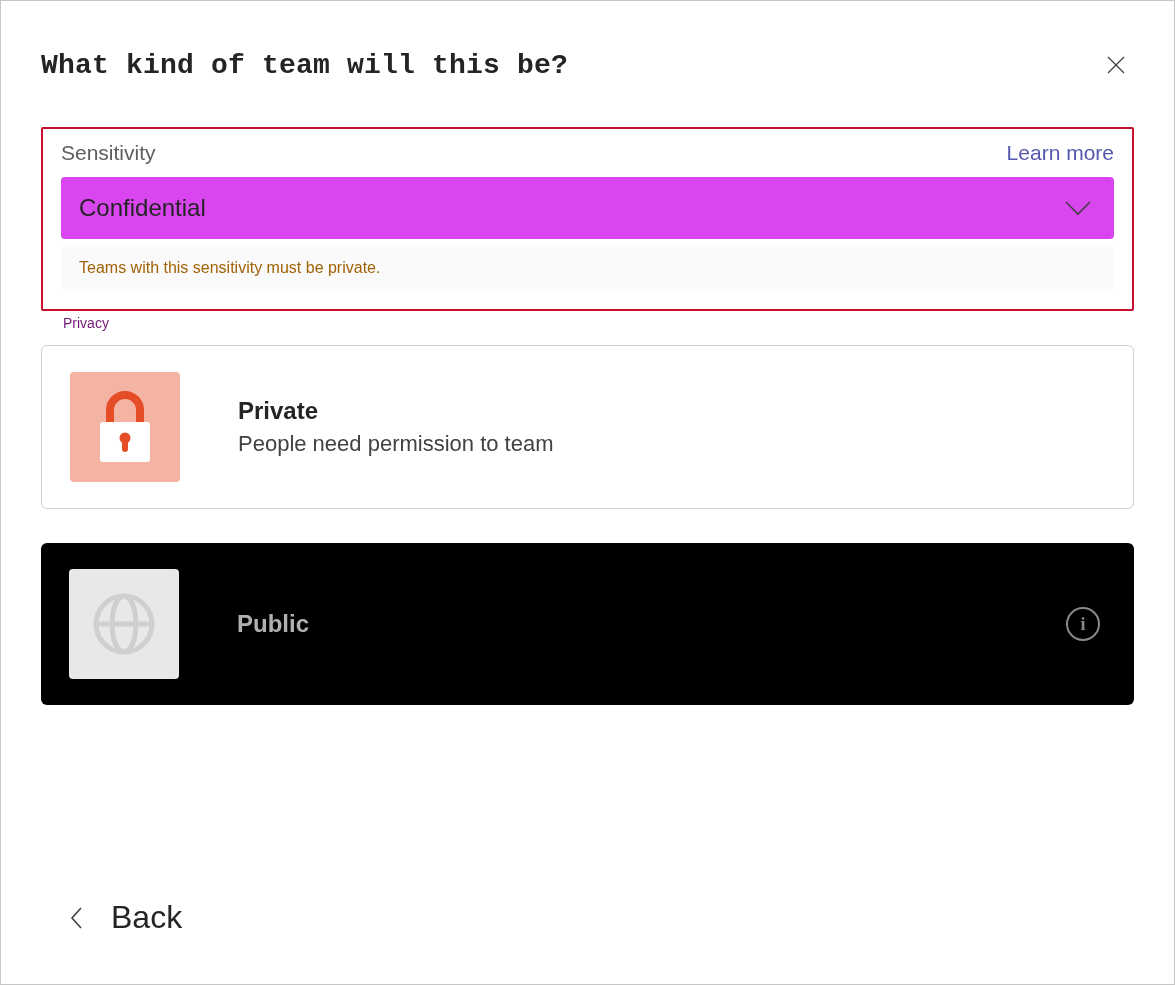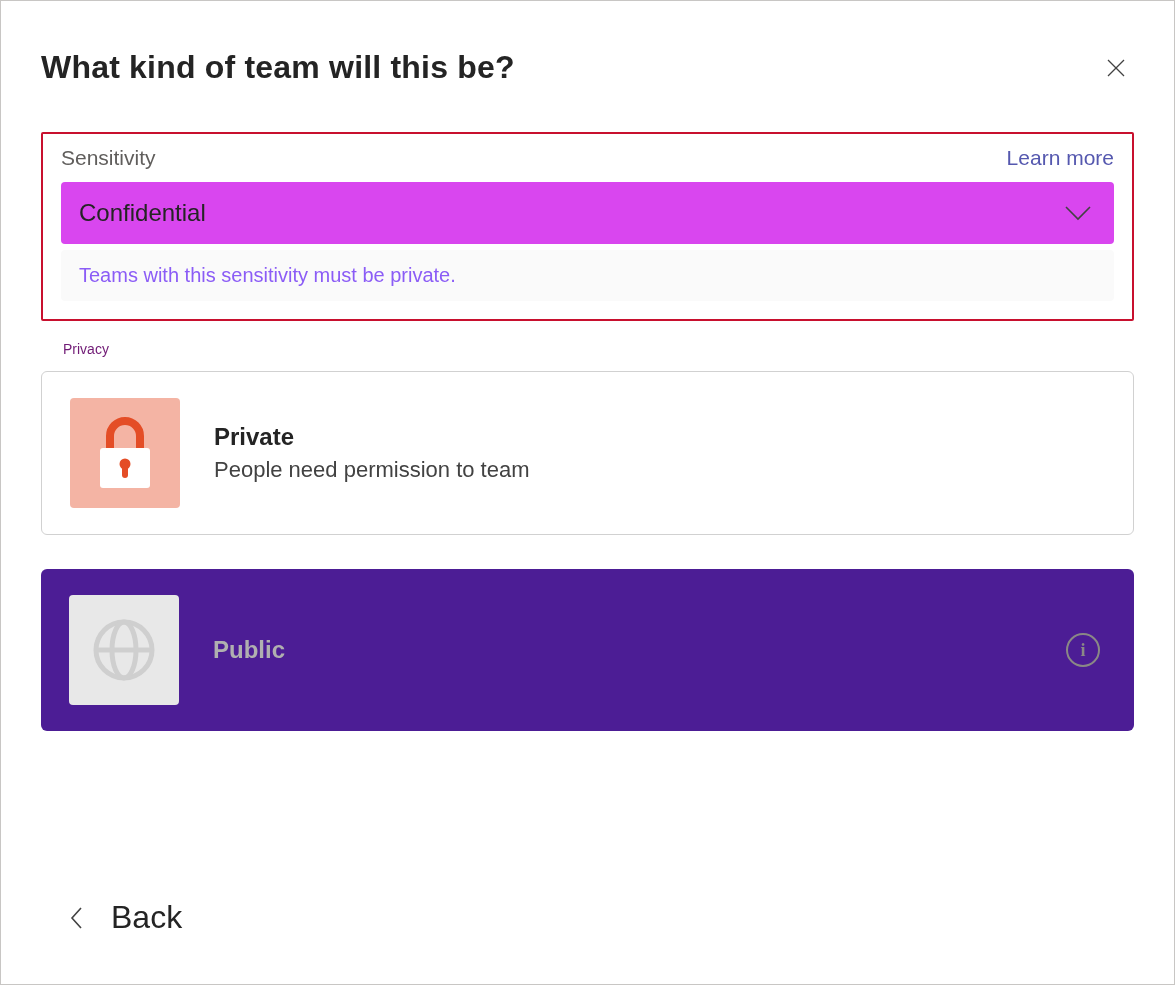--- a/index.html
+++ b/index.html
@@ -19,38 +19,39 @@
       display: flex;
       flex-direction: column;
     }
     .header-row {
       display: flex;
       justify-content: space-between;
       align-items: center;
       margin-bottom: 46px;
     }
     .title {
-      font-size: 32px;
+      font-size: 28px;
       font-weight: 700;
       letter-spacing: 0.2px;
+      font-family: Liberation Mono, monospace;
     }
     .close-btn {
       width: 32px; height: 32px;
       display: flex; align-items: center; justify-content: center;
       color: #424242;
       background: transparent; border: none; cursor: pointer;
       border-radius: 4px;
       margin-right: 2px;
     }
 
     .highlight-box {
       border: 2px solid #c8102e;
       border-radius: 2px;
       padding: 12px 18px 18px 18px;
-      margin-bottom: 20px;
+      margin-bottom: 4px;
     }
     .section-row {
       display: flex;
       justify-content: space-between;
       align-items: flex-end;
       margin-bottom: 12px;
     }
     .section-label {
       font-size: 21px;
       color: #605e5c;
@@ -77,22 +78,22 @@
       color: #242424;
     }
     .chevron {
       color: #424242;
     }
     .hint {
       width: 100%;
       background: #fafafa;
       border-radius: 4px;
       padding: 14px 18px;
-      font-size: 20px;
-      color: #8b5cf6;
+      font-size: 16px;
+      color: #a16207;
       margin-top: 6px;
     }
 
     .privacy-label {
       font-size: 14px;
       color: #701a75;
       margin: 0 0 14px 22px;
     }
 
     .option {
@@ -101,34 +102,34 @@
       gap: 34px;
       padding: 26px 28px;
       border-radius: 6px;
       margin-bottom: 34px;
     }
     .option.private {
       border: 1px solid #d1d1d1;
       background: #fff;
     }
     .option.public {
-      background: #4c1d95;
+      background: #000000;
     }
     .option .thumb {
       width: 110px;
       height: 110px;
       border-radius: 4px;
       display: flex;
       align-items: center;
       justify-content: center;
       flex-shrink: 0;
     }
     .thumb.private { background: #f4b4a4; }
     .thumb.public  { background: #e8e8e8; }
-    .opt-text { flex: 1; }
+    .opt-text { flex: 1; margin-left: 24px; }
     .opt-title {
       font-size: 24px;
       font-weight: 700;
     }
     .opt-desc {
       font-size: 22px;
       margin-top: 6px;
     }
     .option.private .opt-title { color: #242424; }
     .option.private .opt-desc  { color: #424242; }

